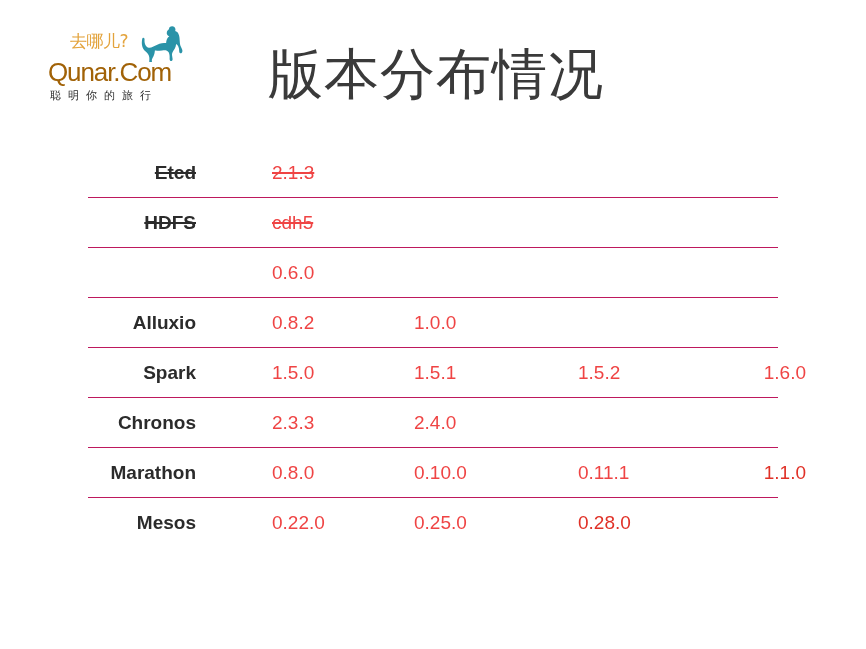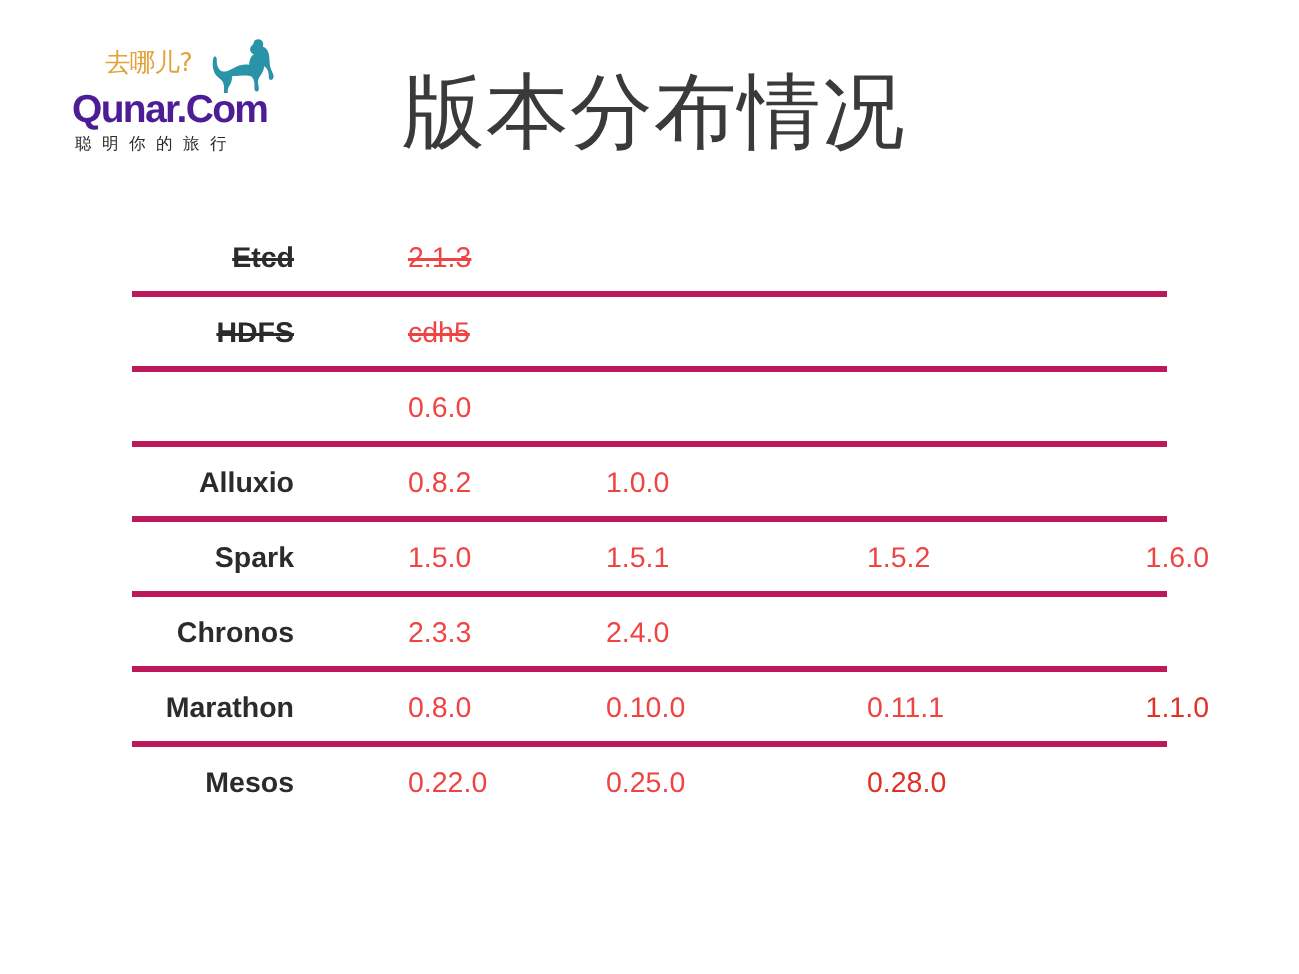--- a/index.html
+++ b/index.html
@@ -51,22 +51,22 @@
     left: 88px;
     top: -4px;
     width: 52px;
     height: 38px;
   }
   .logo-wordmark {
     position: absolute;
     left: 0;
     top: 29px;
     font-size: 26px;
-    font-weight: 700;
-    color: #4c1d95;
+    font-weight: 400;
+    color: #a16207;
     letter-spacing: -1.1px;
     font-family: "Liberation Sans", sans-serif;
     white-space: nowrap;
   }
   .logo-tagline {
     position: absolute;
     left: 2px;
     top: 60px;
     font-size: 11px;
     color: #2b2b2b;
@@ -91,21 +91,21 @@
   
   .version-table {
     position: absolute;
     left: 88px;
     top: 148px;
     width: 690px;
   }
   .vt-row {
     position: relative;
     height: 50px;
-    border-bottom: 4px solid #be185d;
+    border-bottom: 1px solid #be185d;
     box-sizing: border-box;
   }
   .vt-row:last-child {
     border-bottom: none;
   }
   .vt-label {
     position: absolute;
     left: 0;
     top: 0;
     width: 108px;
@@ -122,21 +122,21 @@
     top: 0;
     height: 50px;
     line-height: 50px;
     width: 120px;
     text-align: left;
     font-size: 19px;
     color: #ef4444;
     white-space: nowrap;
   }
   .vt-cell.c0 { left: 184px; }
-  .vt-cell.c1 { left: 316px; }
+  .vt-cell.c1 { left: 326px; }
   .vt-cell.c2 { left: 460px; margin-left: 30px; }
   .vt-cell.c3 { left: 598px; text-align: right; }
 
   .struck {
     text-decoration: line-through;
     text-decoration-thickness: 1.5px;
   }
   .highlight {
     color: #e03127;
   }

